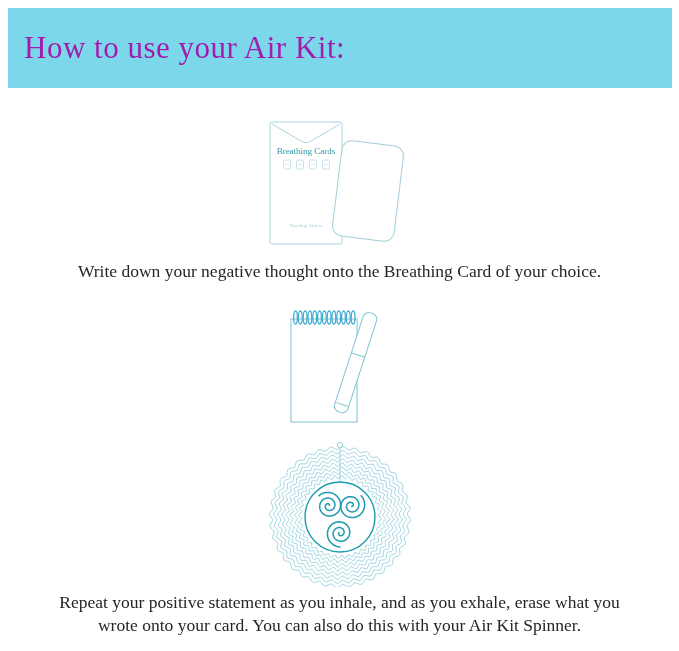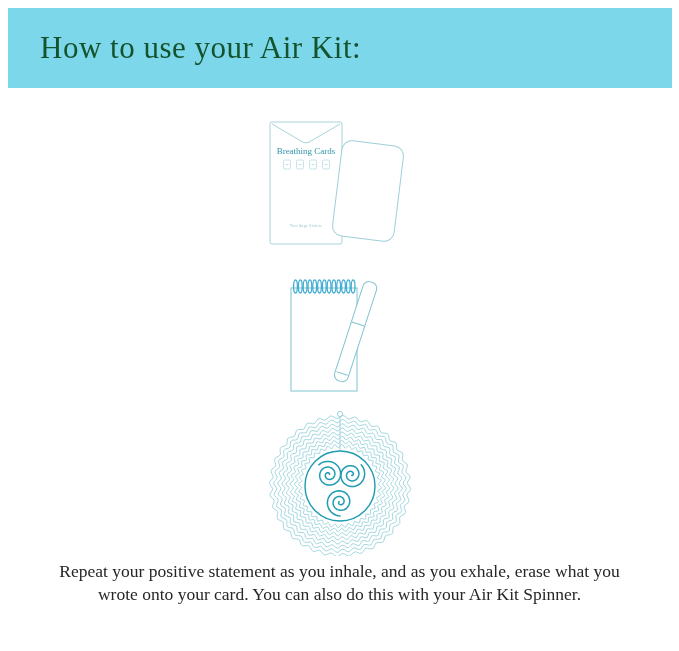--- a/index.html
+++ b/index.html
@@ -1,21 +1,21 @@
 <!DOCTYPE html>
 <html><head>
 <meta charset="utf-8">
 <style>
   * { margin:0; padding:0; box-sizing:border-box; }
   html,body { width:679px; height:651px; background:#ffffff; overflow:hidden;
               font-family:"Liberation Serif","DejaVu Serif",serif; }
   .band { position:absolute; left:8px; top:8px; width:664px; height:80px;
           background:#7cd7ea; display:flex; align-items:center; }
-  .band h1 { font-size:31px; font-weight:normal; color:#14532d; letter-spacing:0.5px;
-             padding-left:32px; }
+  .band h1 { font-size:31px; font-weight:normal; color:#a21caf; letter-spacing:0.5px;
+             padding-left:16px; }
   .content { position:absolute; top:88px; left:0; width:679px; text-align:center; }
   .illus { display:block; margin:0 auto; }
   .step1 svg { margin-top:30px; }
   .step2 svg { margin-top:24px; }
   .step3 svg { margin-top:8px; }
   .caption { font-size:17.5px; line-height:23px; color:#262626; margin:8px auto 0 auto;
              max-width:600px; }
   .caption.wide { max-width:575px; margin-top:4px; }
   .env-label { font-size:9px; fill:#2f96a8; }
   .env-brand { font-size:4px; fill:#8fbfc8; letter-spacing:0.3px; }
@@ -43,20 +43,21 @@
           <rect x="36.5" y="42" width="7" height="9" rx="1.5"></rect>
           <line x1="38.5" y1="46.5" x2="41.5" y2="46.5"></line>
           <rect x="49.5" y="42" width="7" height="9" rx="1.5"></rect>
           <line x1="51.5" y1="46.5" x2="54.5" y2="46.5"></line>
           <rect x="62.5" y="42" width="7" height="9" rx="1.5"></rect>
           <line x1="64.5" y1="46.5" x2="67.5" y2="46.5"></line>
         </g>
       <text class="env-brand" x="46" y="109" text-anchor="middle">Two Sage Sisters</text>
       <rect x="77" y="25" width="62" height="96" rx="10" fill="#ffffff" stroke="#9fcfd8" stroke-width="1" transform="rotate(7 108 73)"></rect>
     </svg>
+    <p class="caption">Write down your negative thought onto the Breathing Card of your choice.</p>
   </div>
 
   <div class="step2">
     <svg class="illus" width="150" height="122" viewBox="0 0 150 122">
       <rect x="26" y="12" width="66" height="103" fill="#ffffff" stroke="#7fc3d1" stroke-width="1"></rect>
       <g fill="none" stroke="#41add3" stroke-width="1.3">
           <ellipse cx="30.5" cy="10.5" rx="1.9" ry="6.5"></ellipse>
           <ellipse cx="35.3" cy="10.5" rx="1.9" ry="6.5"></ellipse>
           <ellipse cx="40.1" cy="10.5" rx="1.9" ry="6.5"></ellipse>
           <ellipse cx="44.9" cy="10.5" rx="1.9" ry="6.5"></ellipse>

